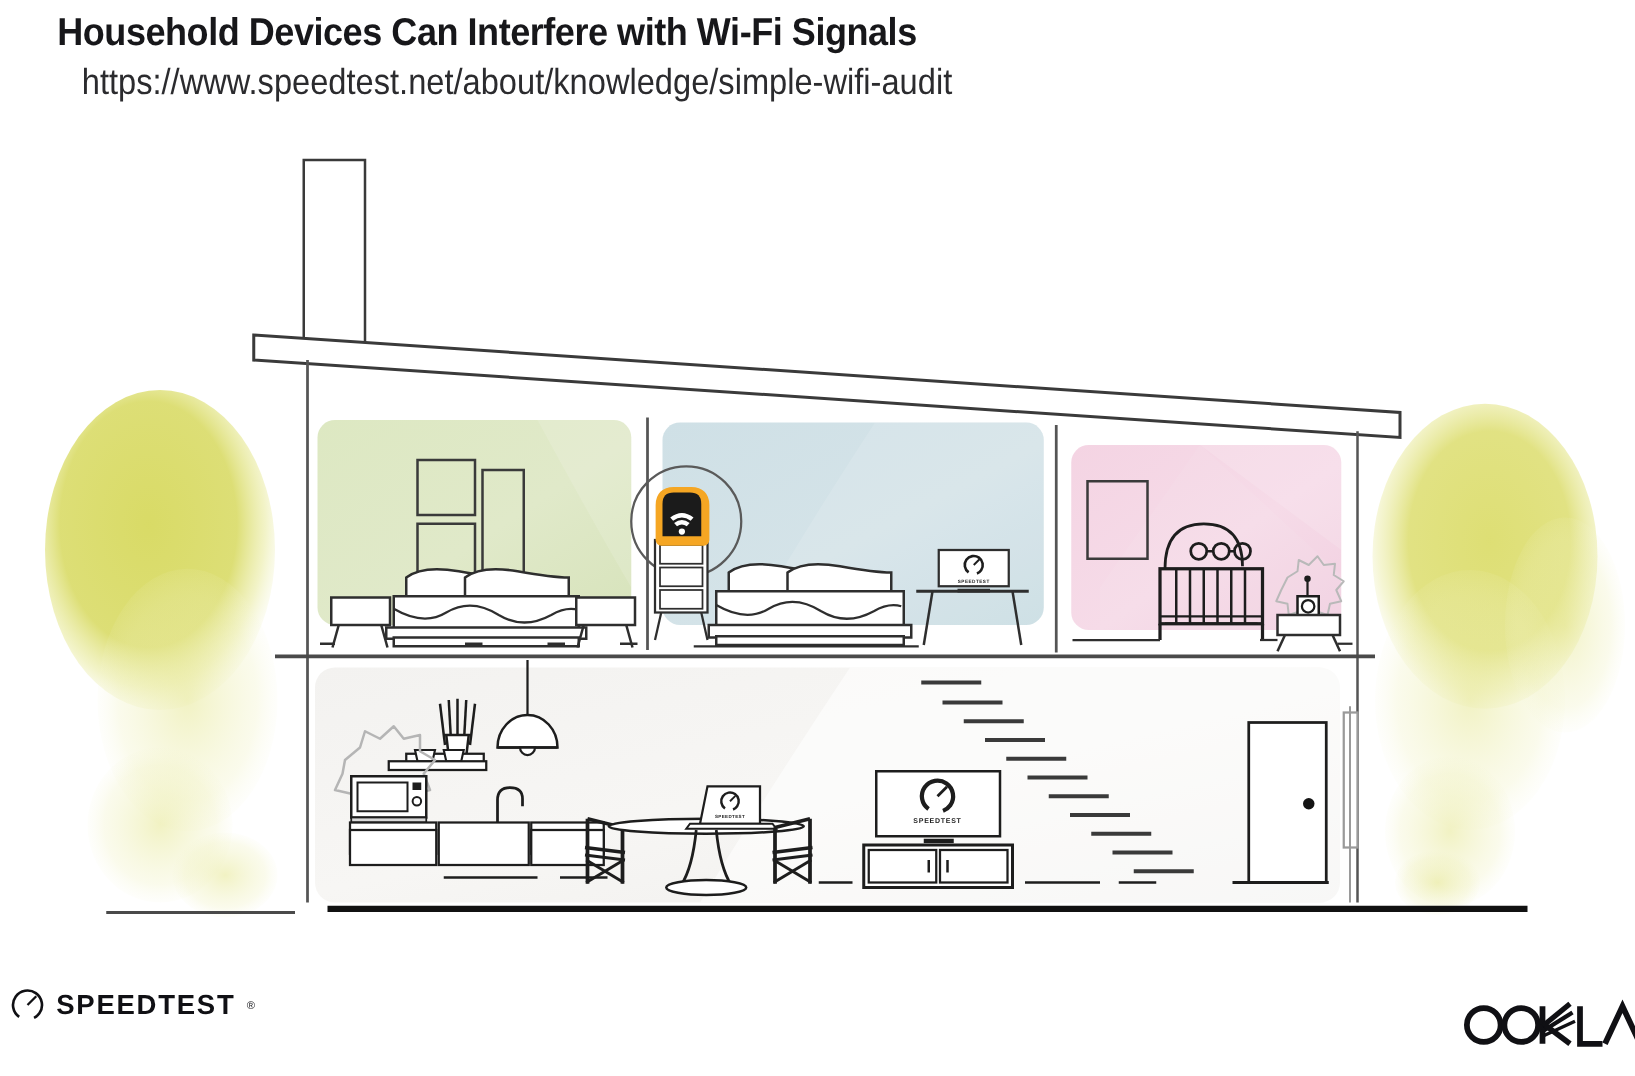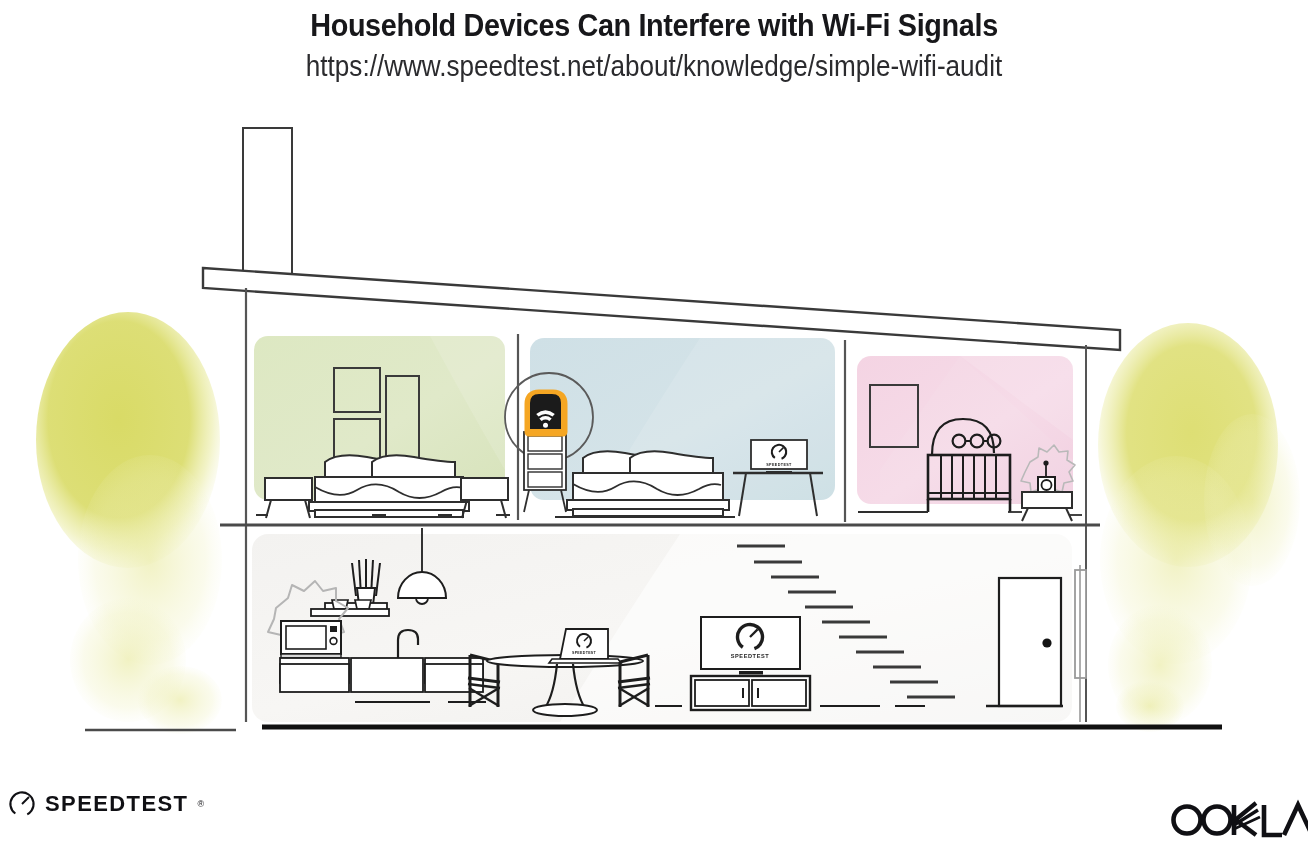--- a/index.html
+++ b/index.html
@@ -20,21 +20,20 @@
     position: absolute;
     left: 0; top: 0;
     width: 1308px;
     height: 861px;
   }
   
   #header {
     position: absolute;
     left: 0; top: 0;
     width: 1308px;
-    text-align: center;
   }
   #title {
     margin: 0;
     padding-top: 8px;
     font-size: 31px;
     font-weight: bold;
     letter-spacing: -0.4px;
     color: #17171a;
     font-family: "Liberation Sans Narrow", "Liberation Sans", sans-serif;
     transform: scaleX(0.93);

